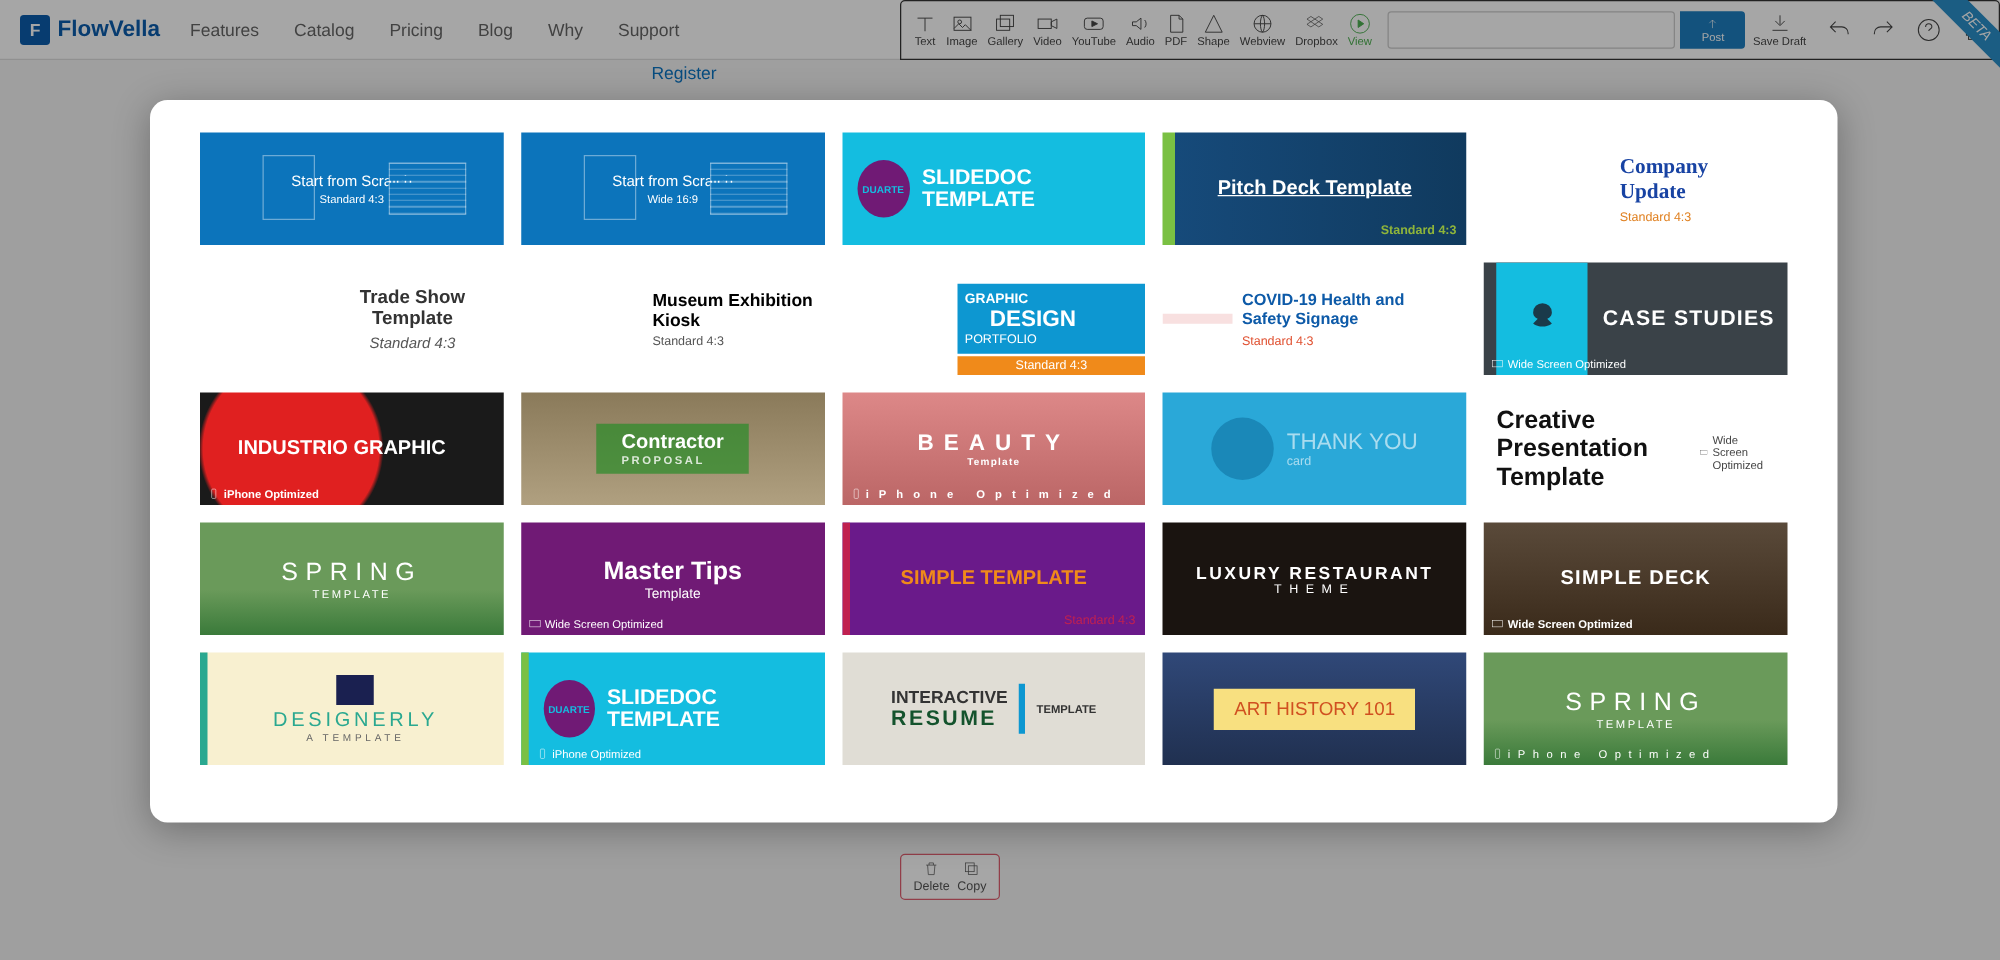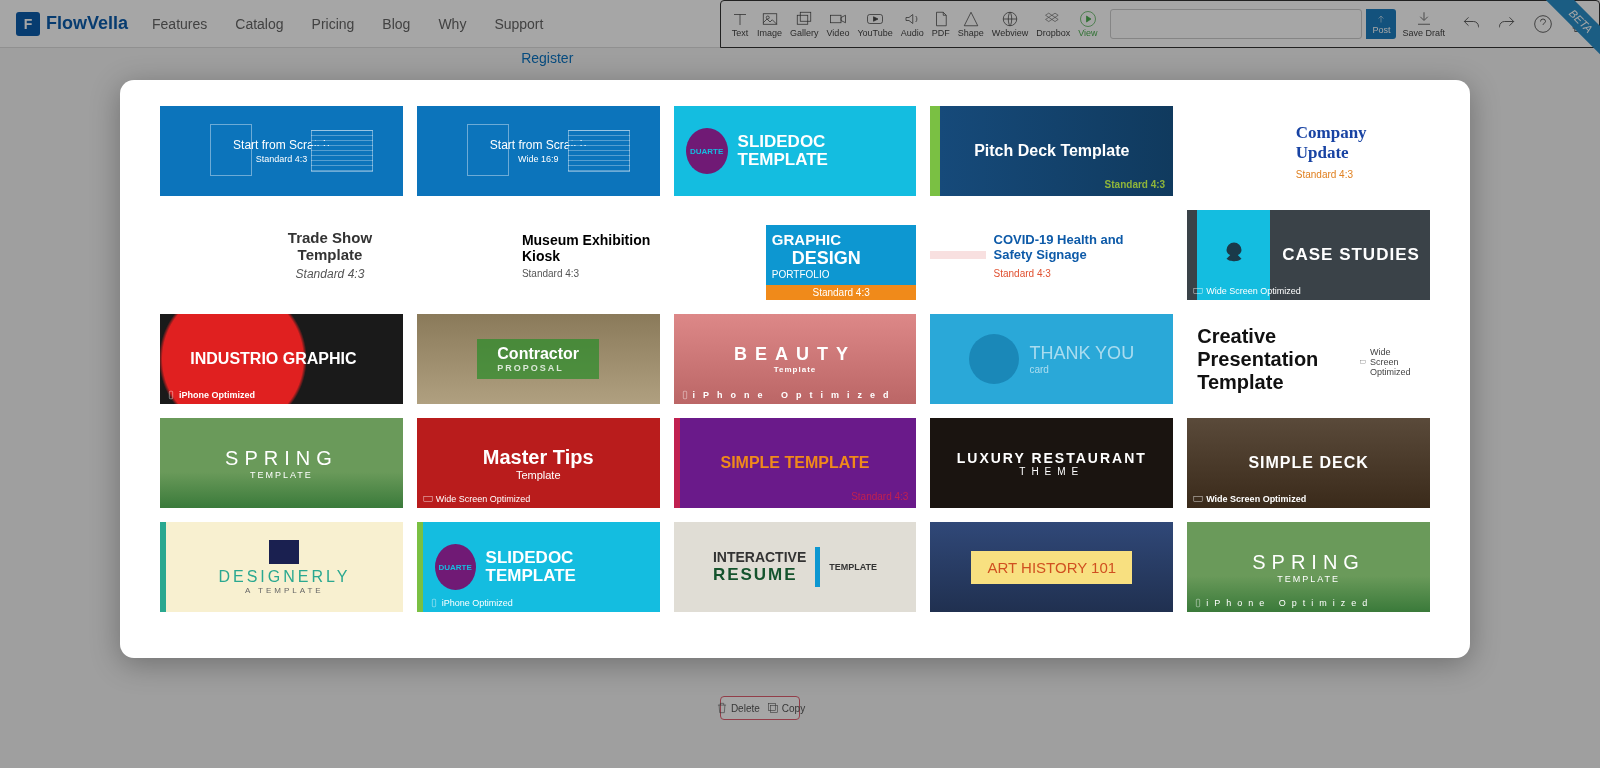--- a/index.html
+++ b/index.html
@@ -16,21 +16,21 @@
 .link-btn { color: #0b75c4; font-size: 14px; cursor: pointer; }
 .primary-btn { background: #28a745; color: #fff; border: none; padding: 8px 14px; border-radius: 3px; font-size: 13px; cursor: pointer; }
 
 
 .editor-toolbar { position: absolute; top: 0; left: 720px; right: 0; height: 48px; background: #fff; border: 1px solid #333; border-radius: 4px 4px 0 0; display: flex; align-items: center; padding: 2px 8px; gap: 4px; }
 .tool { display: flex; flex-direction: column; align-items: center; font-size: 9px; color: #444; cursor: pointer; padding: 0 2px; }
 .tool svg { width: 18px; height: 18px; stroke: #444; fill: none; }
 .tool-view { color: #4caf50; }
 .tool-view svg { stroke: #4caf50; }
 .post-input { flex: 1; height: 30px; border: 1px solid #ccc; border-radius: 3px; margin: 0 6px; }
-.post-btn { background: #1e7fc0; color: #fff; border: none; width: 30px; height: 30px; border-radius: 0 3px 3px 0; font-size: 9px; display: flex; flex-direction: column; align-items: center; justify-content: center; cursor: pointer; margin-left: -6px; }
+.post-btn { background: #1e7fc0; color: #fff; border: none; width: 52px; height: 30px; border-radius: 0 3px 3px 0; font-size: 9px; display: flex; flex-direction: column; align-items: center; justify-content: center; cursor: pointer; margin-left: -6px; }
 .post-btn svg { width: 12px; height: 12px; stroke: #fff; fill: none; }
 .right-tools { display: flex; gap: 12px; margin-left: 8px; }
 .right-tools .tool svg { width: 20px; height: 20px; }
 .beta-ribbon { position: absolute; top: 10px; right: -26px; background: #2a8fc9; color: #fff; padding: 4px 30px; font-size: 11px; font-style: italic; transform: rotate(45deg); }
 
 
 .overlay { position: absolute; inset: 0; background: rgba(0,0,0,0.35); }
 
 
 .modal { position: absolute; top: 80px; left: 120px; right: 130px; bottom: 110px; background: #fff; border-radius: 14px; overflow: hidden; box-shadow: 0 6px 30px rgba(0,0,0,0.3); }
@@ -47,21 +47,21 @@
 .scratch { background: #0c74bb; color: #fff; flex-direction: column; font-size: 12px; }
 .scratch::before, .scratch::after { content: ""; position: absolute; border: 1px solid rgba(255,255,255,0.4); }
 .scratch::before { width: 40px; height: 50px; left: 50px; top: 18px; }
 .scratch::after { width: 60px; height: 40px; right: 30px; top: 24px; background: repeating-linear-gradient(#0c74bb, #0c74bb 4px, rgba(255,255,255,0.3) 4px, rgba(255,255,255,0.3) 5px); }
 .scratch-sub { font-size: 9px; margin-top: 2px; }
 
 .slidedoc { background: #14bde0; display: flex; align-items: center; gap: 10px; padding: 0 12px; color: #fff; }
 .duarte-badge { width: 46px; height: 46px; border-radius: 50%; background: #701a75; color: #14bde0; display: flex; align-items: center; justify-content: center; font-size: 8px; font-weight: 700; }
 .slidedoc-text { font-weight: 800; font-size: 17px; line-height: 1.05; }
 
-.pitch { background: linear-gradient(to right, #7ac043 4%, #164a7a 4%, #103a5e); color: #fff; padding: 10px; font-weight: 600; font-size: 16px; }
+.pitch { background: linear-gradient(to right, #7ac043 4%, #164a7a 4%, #103a5e); color: #fff; padding: 10px; font-weight: 600; font-size: 16px; text-decoration: underline; }
 .pitch .aspect { position: absolute; bottom: 6px; right: 8px; font-size: 10px; color: #8fb53a; }
 
 .company { background: #fff; display: flex; }
 .company-img { width: 42%; background: linear-gradient(135deg,#3a5a7a,#e0a030); }
 .company-text { padding: 8px; }
 .company-text .title { color: #1843a3; font-family: Georgia, serif; font-size: 17px; font-weight: 600; }
 .company-text .aspect { color: #e08020; font-size: 10px; margin-top: 6px; }
 
 .split { display: flex; background: #fff; }
 .split-img { width: 40%; background: #bba; }
@@ -70,21 +70,21 @@
 .tradeshow .title { font-weight: 600; font-size: 15px; color: #333; text-align: center; }
 .tradeshow .aspect { font-style: italic; color: #555; font-size: 12px; text-align: center; margin-top: 4px; }
 
 .museum .split-img { background: linear-gradient(45deg,#3a2a1a,#7a4a2a); }
 .museum .title { font-weight: 700; font-size: 14px; }
 .museum .aspect { font-size: 10px; color: #555; margin-top: 4px; }
 
 .graphic { background: #fff; display: flex; }
 .graphic-img { width: 38%; background: linear-gradient(#2a8fc9,#e08020); }
 .graphic-text { background: #0d97d1; flex: 1; color: #fff; padding: 6px; font-weight: 700; }
-.graphic-text .l1 { font-size: 15px; }
+.graphic-text .l1 { font-size: 11px; }
 .graphic-text .l2 { font-size: 18px; margin-left: 20px; }
 .graphic-text .l3 { font-size: 10px; font-weight: 400; }
 .graphic .aspect-bar { position: absolute; bottom: 0; left: 38%; right: 0; background: #f08a1a; color: #fff; font-size: 10px; text-align: center; padding: 2px; }
 
 .covid { display: flex; background: #fff; }
 .covid-img { width: 30%; background: #f8e0e0; display: flex; flex-direction: column; }
 .covid-img div { flex: 1; border-radius: 50%; margin: 2px; }
 .covid-img div:first-child { background: #e88; }
 .covid-img div:last-child { background: #d44; }
 .covid-text { padding: 8px; }
@@ -104,21 +104,21 @@
 .beauty .sub { font-size: 8px; letter-spacing: 1px; }
 .thanks { background: #2aa8d8; color: rgba(255,255,255,0.6); font-size: 18px; font-weight: 300; }
 .thanks .sub { font-size: 10px; }
 .thanks-icon { width: 50px; height: 50px; background: #1a88b8; border-radius: 50%; margin-right: 10px; }
 .creative { background: #fff; padding: 10px; }
 .creative .title { font-weight: 800; font-size: 20px; color: #111; }
 .creative .sub { font-size: 9px; color: #444; display: flex; align-items: center; gap: 4px; margin-top: 6px; }
 
 .spring { background: linear-gradient(#6a9a5a 60%,#3a7a3a); color: #fff; font-weight: 300; letter-spacing: 6px; font-size: 20px; flex-direction: column; }
 .spring .sub { font-size: 9px; letter-spacing: 2px; }
-.mastertips { background: #b91c1c; color: #fff; flex-direction: column; }
+.mastertips { background: #701a75; color: #fff; flex-direction: column; }
 .mastertips .title { font-weight: 700; font-size: 20px; }
 .mastertips .sub { font-size: 11px; }
 .simple { background: #6a1a8a; padding: 10px; }
 .simple-bar { position: absolute; left: 0; top: 0; bottom: 0; width: 6px; background: #c02050; }
 .simple .title { color: #f08a1a; font-weight: 700; font-size: 16px; }
 .simple .aspect { color: #c02050; font-size: 10px; position: absolute; bottom: 6px; right: 8px; }
 .luxury { background: #1a1410; color: #fff; flex-direction: column; font-weight: 800; letter-spacing: 2px; }
 .luxury .title { font-size: 14px; }
 .luxury .sub { font-size: 10px; font-weight: 300; letter-spacing: 6px; }
 .simpledeck { background: linear-gradient(#5a4a3a,#3a2a1a); color: #fff; flex-direction: column; font-weight: 600; }
@@ -132,21 +132,21 @@
 .resume { background: #e0ddd5; color: #333; display: flex; align-items: center; gap: 6px; }
 .resume .l1 { font-weight: 800; font-size: 14px; }
 .resume .l2 { color: #14532d; font-weight: 800; font-size: 17px; letter-spacing: 2px; }
 .resume .vbar { width: 5px; height: 40px; background: #0d97d1; margin: 0 3px; }
 .resume .l3 { font-size: 9px; font-weight: 700; }
 .arthistory { background: linear-gradient(#304878,#203050); display: flex; align-items: center; justify-content: center; }
 .arthistory .bar { background: #f8e080; color: #d05020; font-weight: 400; padding: 8px 16px; font-size: 15px; }
 
 
 .slide-actions { position: absolute; bottom: 48px; left: 720px; width: 80px; background: #fff; border: 1px solid #e06070; border-radius: 4px; padding: 4px; display: flex; gap: 6px; justify-content: center; font-size: 10px; color: #555; }
-.slide-actions div { display: flex; flex-direction: row; align-items: center; gap: 2px; }
+.slide-actions div { display: flex; flex-direction: column; align-items: center; gap: 2px; }
 .slide-actions svg { width: 14px; height: 14px; stroke: #555; fill: none; }
 
 
 .modal-scroll::-webkit-scrollbar { width: 12px; }
 .modal-scroll::-webkit-scrollbar-thumb { background: #ccc; }
 </style>
 </head>
 <body>
 
 <div class="topbar">

